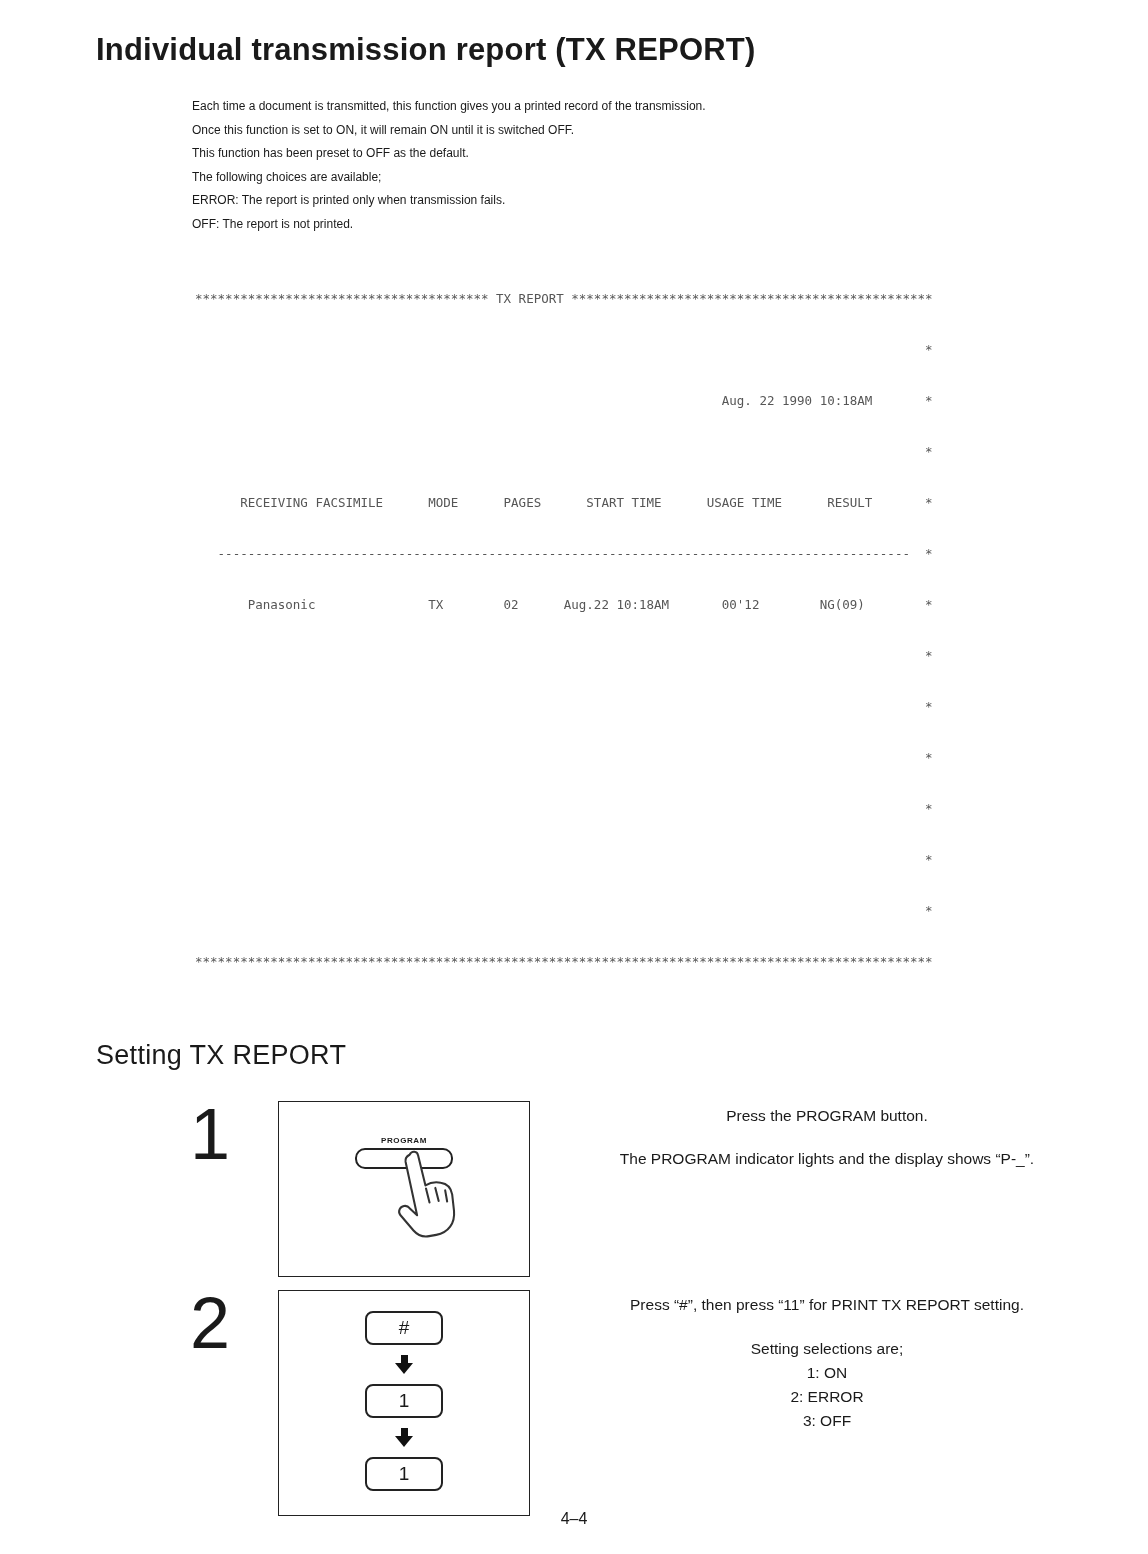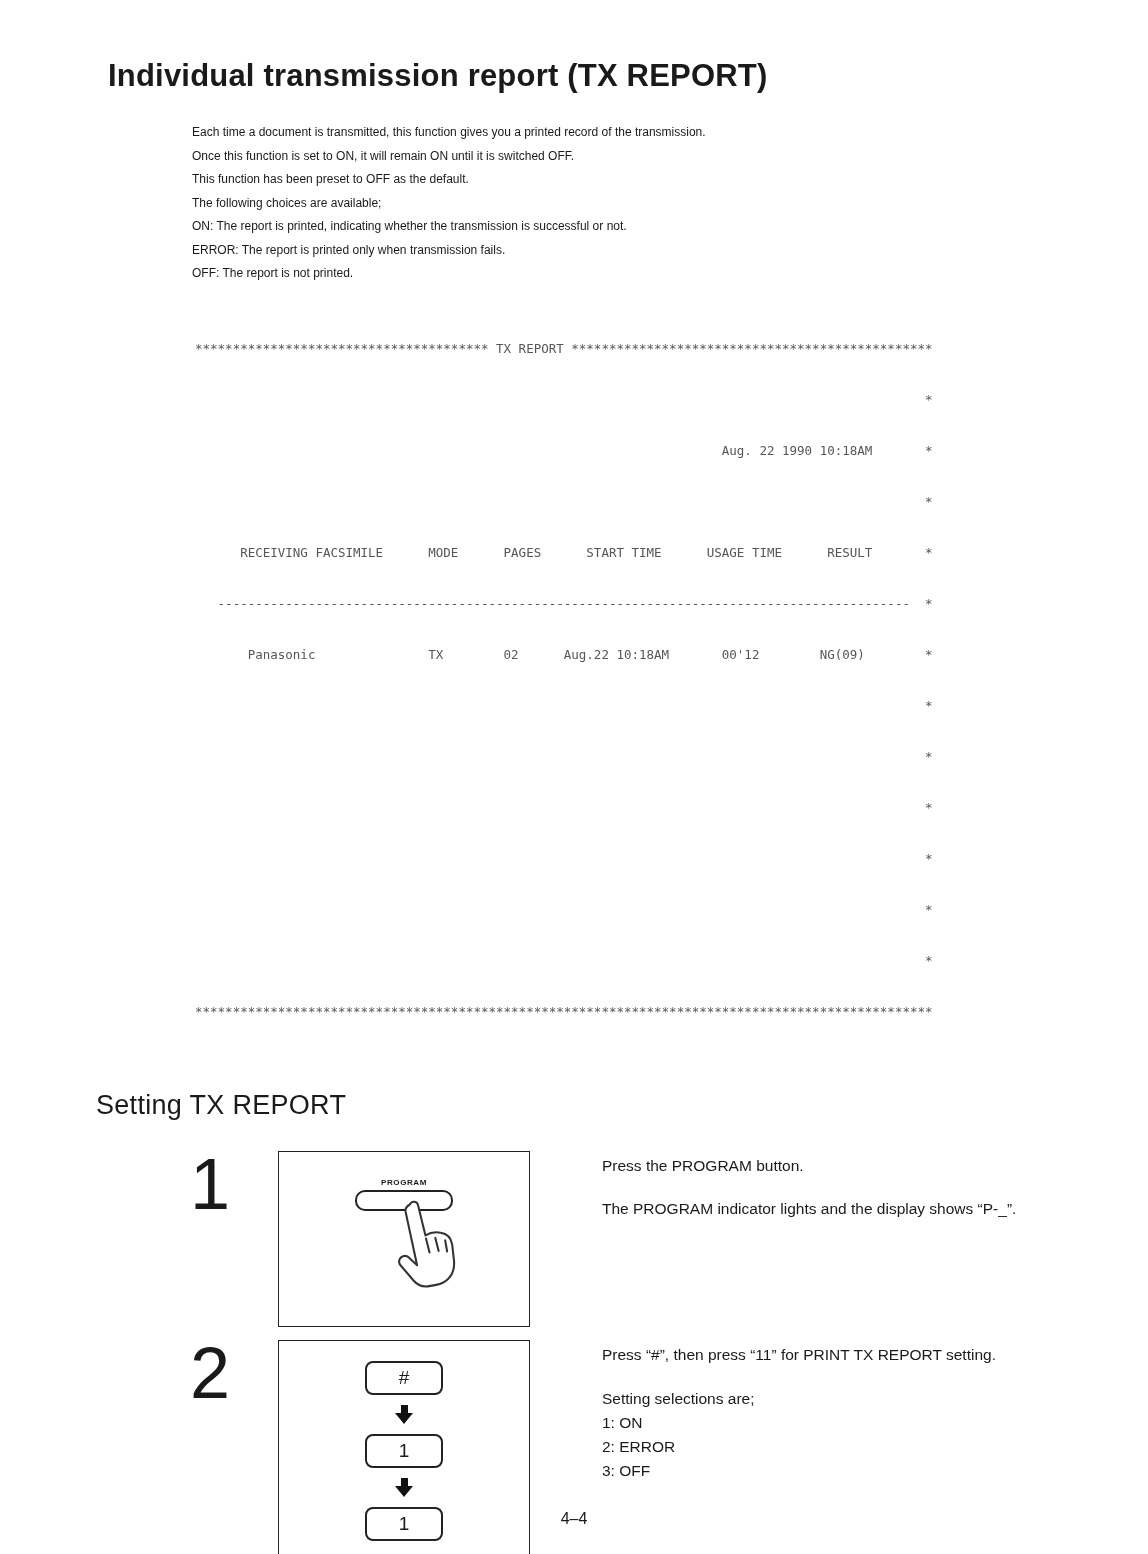--- a/index.html
+++ b/index.html
@@ -4,21 +4,21 @@
 <style>
   * { box-sizing: border-box; }
   html, body { margin: 0; padding: 0; background: #ffffff; }
   .page {
     width: 1148px; height: 1554px; position: relative;
     background: #ffffff; color: #1a1a1a;
     font-family: "Liberation Sans", sans-serif;
     overflow: hidden;
   }
   .title {
-    margin: 12px; padding: 46px 0 0 96px;
+    margin: 0; padding: 32px 0 0 96px;
     font-size: 31px; font-weight: bold; letter-spacing: 0.2px;
   }
   .intro {
     margin: 27px 0 0 192px; width: 860px;
     font-size: 12px; line-height: 23.5px;
   }
   .intro .bold { font-weight: normal; }
 
   .report {
     display: inline-block;
@@ -44,26 +44,26 @@
   .figure {
     flex: 0 0 252px; width: 252px;
     border: 1.6px solid #222; background: #fff; position: relative;
   }
   .fig1 { height: 176px; }
   .fig2 { height: 226px; }
   .step-text {
     margin-left: 72px; width: 450px;
     font-size: 15.5px; line-height: 22px; padding-top: 4px;
   }
-  .step-text p { margin: 0 0 21px 0; }
+  .step-text p { margin: 0 0 21px 0; text-align: center; }
   .step-text p.tight { margin: 0; line-height: 24px; }
 
   
   .prog-wrap { position: absolute; top: 26px; left: 50%; transform: translateX(-50%); text-align: center; }
-  .prog-label { font-size: 8px; letter-spacing: 0.6px; margin-bottom: 3px; font-weight: bold; }
+  .prog-label { font-size: 8px; letter-spacing: 0.6px; margin-bottom: 3px; font-weight: bold; margin-top: 8px; }
   .prog-btn { width: 98px; height: 21px; border: 2px solid #222; border-radius: 10px; background: #fff; }
   .hand { position: absolute; top: 46px; left: 110px; transform: rotate(-10deg); }
 
   
   .stack { padding-top: 20px; display: flex; flex-direction: column; align-items: center; }
   .key-big {
     width: 78px; height: 34px; border: 2px solid #222; border-radius: 8px;
     display: flex; align-items: center; justify-content: center;
     font-size: 19px; background: #fff;
   }
@@ -85,21 +85,20 @@
 
 <div class="page">
 
   <h1 class="title">Individual transmission report (TX REPORT)</h1>
 
   <div class="intro">
     <div>Each time a document is transmitted, this function gives you a printed record of the transmission.</div>
     <div>Once this function is set to ON, it will remain ON until it is switched OFF.</div>
     <div class="bold">This function has been preset to OFF as the default.</div>
     <div>The following choices are available;</div>
-    <div>ON:  The report is printed, indicating whether the transmission is successful or not.</div>
     <div>ERROR:  The report is printed only when transmission fails.</div>
     <div>OFF:  The report is not printed.</div>
   </div>
 
   <div><div class="report">
     <div class="rborder">*************************************** TX REPORT ************************************************</div>
     <div class="rl"><span class="rl-c"></span><span class="rl-s">*</span></div>
     <div class="rl"><span class="rl-c">                                                                      Aug. 22 1990 10:18AM</span><span class="rl-s">*</span></div>
     <div class="rl"><span class="rl-c"></span><span class="rl-s">*</span></div>
     <div class="rl"><span class="rl-c">      RECEIVING FACSIMILE      MODE      PAGES      START TIME      USAGE TIME      RESULT</span><span class="rl-s">*</span></div>

